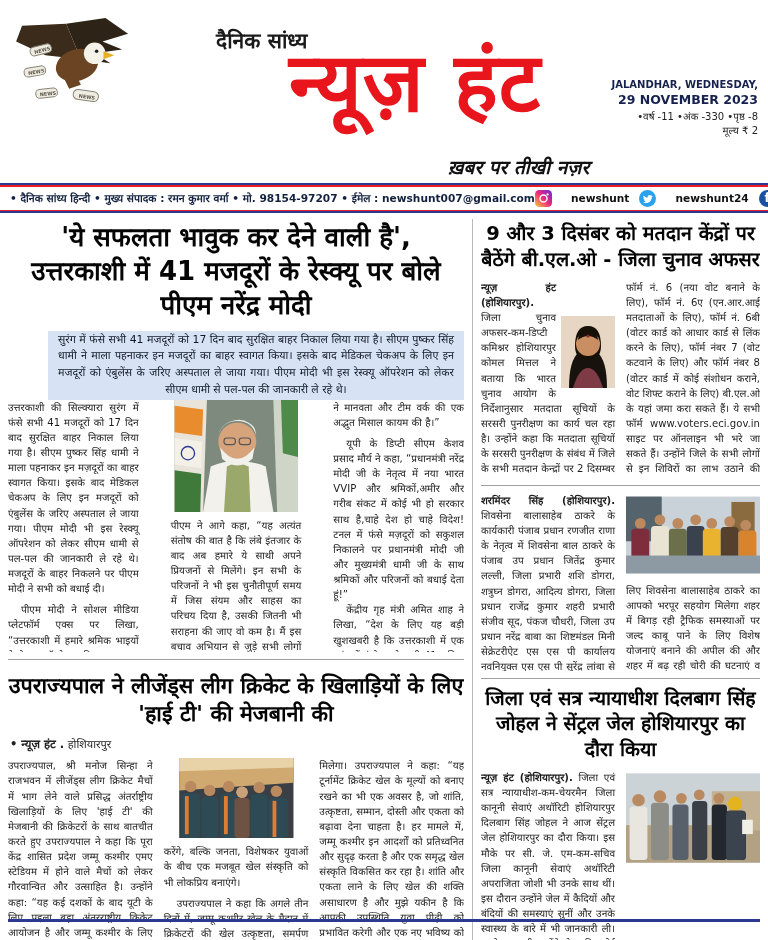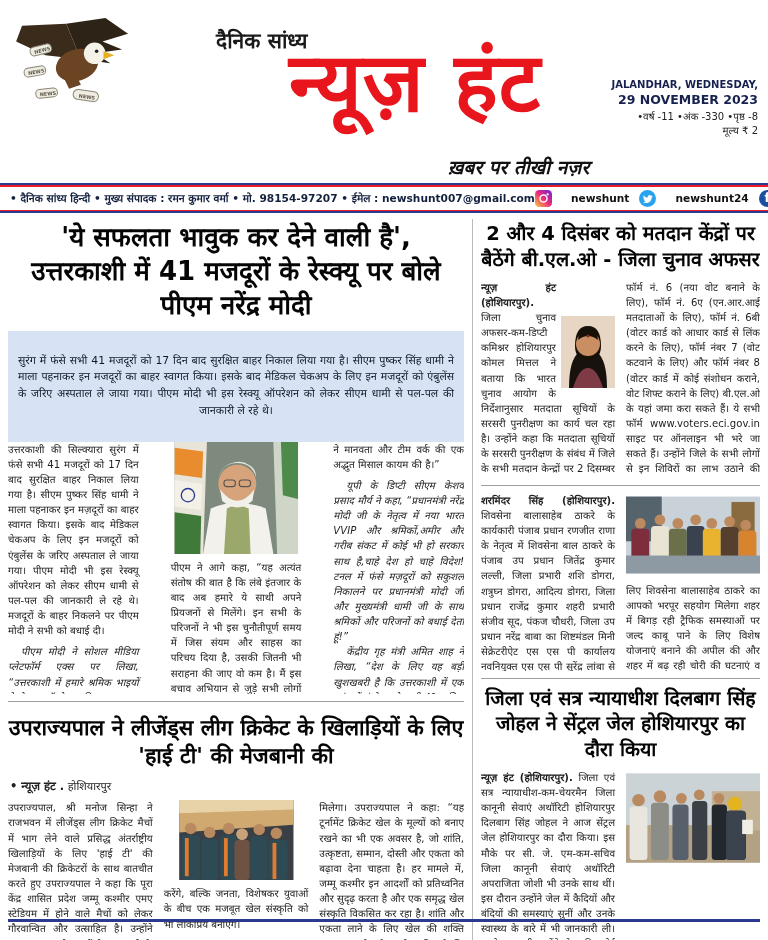--- a/index.html
+++ b/index.html
@@ -37,28 +37,28 @@
   .left-zone { width:456px; overflow:hidden; }
   .v-divider { width:1px; background:#b9b9b9; }
   .right-zone { flex:1; overflow:hidden; }
   .h-rule { border:0; border-top:1px solid #9f9f9f; margin:7px 0; }
 
   h1.main-head { font-size:26px; line-height:1.3; font-weight:800; color:#050505; text-align:center; margin:2px 2px 8px; }
   h2.sub-head { font-size:19.5px; line-height:1.32; font-weight:800; color:#050505; text-align:center; margin:2px 0 7px; }
   h2.big-sub-head { font-size:21.5px; line-height:1.32; font-weight:800; color:#050505; text-align:center; margin:12px 0 6px; }
 
   .lede { background:#d7e3f4; font-size:10.8px; line-height:1.55; color:#101826;
-          padding:22px 10px; text-align:justify; text-align-last:center; }
+          padding:1px 10px; text-align:justify; text-align-last:center;margin-left:40px; }
   .byline { font-size:11px; color:#222; margin:8px 2px 7px; }
   .byline b { font-size:11.5px; }
 
   .cols { display:flex; gap:11px; overflow:hidden; }
   .col { flex:1; font-size:10.1px; line-height:1.5; color:#1d1d1d; text-align:justify; }
   .col p { margin-bottom:6px; }
-  .col p.ind { text-indent:13px; margin-bottom:0;font-style:italic; }
+  .col p.ind { text-indent:13px; margin-bottom:0; }
   .photo { display:block; width:100%; margin-bottom:6px; }
   .float-photo { float:right; width:54px; height:72px; margin:36px 0 3px 5px; }
 
   .main-cols { height:252px;gap:32px; }
   .cricket-cols { height:200px; }
   .blo-cols { height:198px; }
   .ss-cols { height:178px; }
   .jail-cols { height:180px; }
 
   .bottom-rule { position:absolute; left:8px; right:8px; bottom:18px; height:3px; background:#2b3990; }
@@ -228,21 +228,21 @@
           </div>
         </div>
       </article>
     </div>
 
     <div class="v-divider"></div>
 
     <div class="right-zone">
 
       <article>
-        <h2 class="sub-head">2 और 4 दिसंबर को मतदान केंद्रों पर बैठेंगे बी.एल.ओ - जिला चुनाव अफसर</h2>
+        <h2 class="sub-head">9 और 3 दिसंबर को मतदान केंद्रों पर बैठेंगे बी.एल.ओ - जिला चुनाव अफसर</h2>
         <div class="cols blo-cols">
           <div class="col">
             <svg class="float-photo" viewBox="0 0 54 72">
               <rect width="54" height="72" fill="#e7d6c3"></rect>
               <path d="M8 72 Q8 44 18 36 L36 36 Q46 44 46 72 Z" fill="#17120e"></path>
               <path d="M14 30 Q14 10 27 10 Q40 10 40 30 Q40 44 27 44 Q14 44 14 30Z" fill="#171007"></path>
               <circle cx="27" cy="28" r="12" fill="#c98f63"></circle>
               <path d="M17 24 Q27 16 37 24 Q36 14 27 14 Q18 14 17 24Z" fill="#171007"></path>
               <path d="M12 72 Q18 52 27 52 Q36 52 42 72 Z" fill="#7e3b46"></path>
               <circle cx="27" cy="20" r="1.6" fill="#8a2b2b"></circle>

